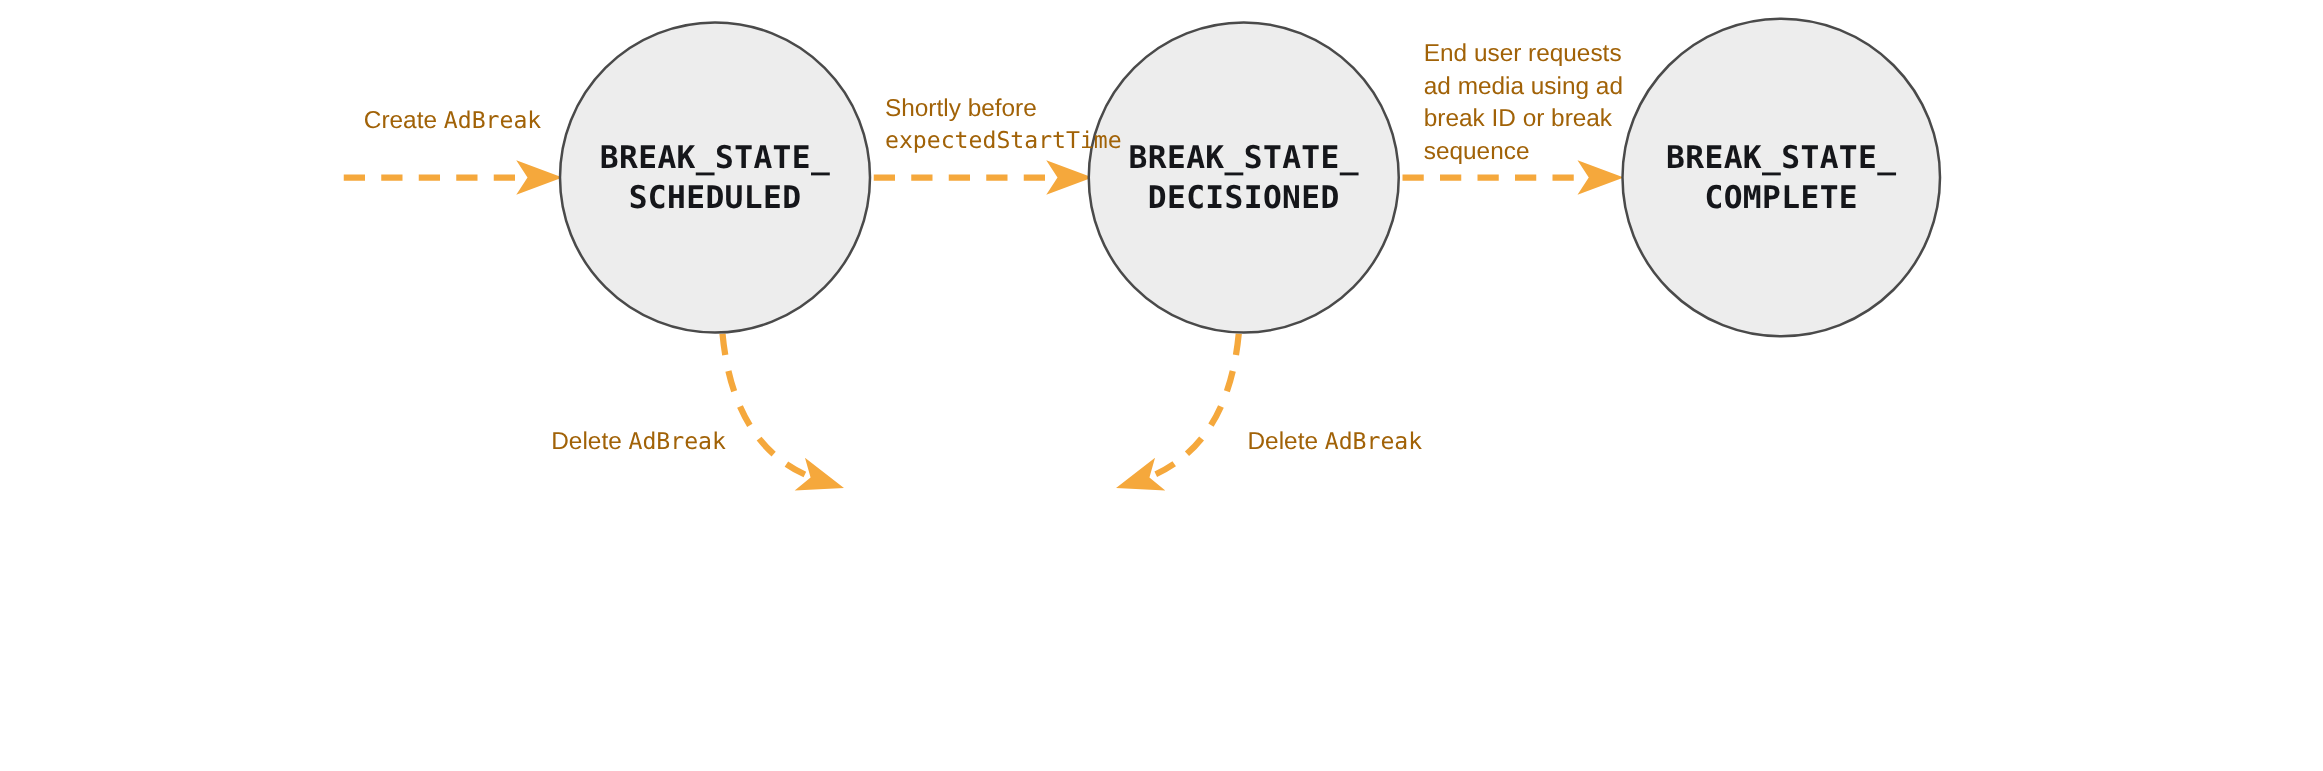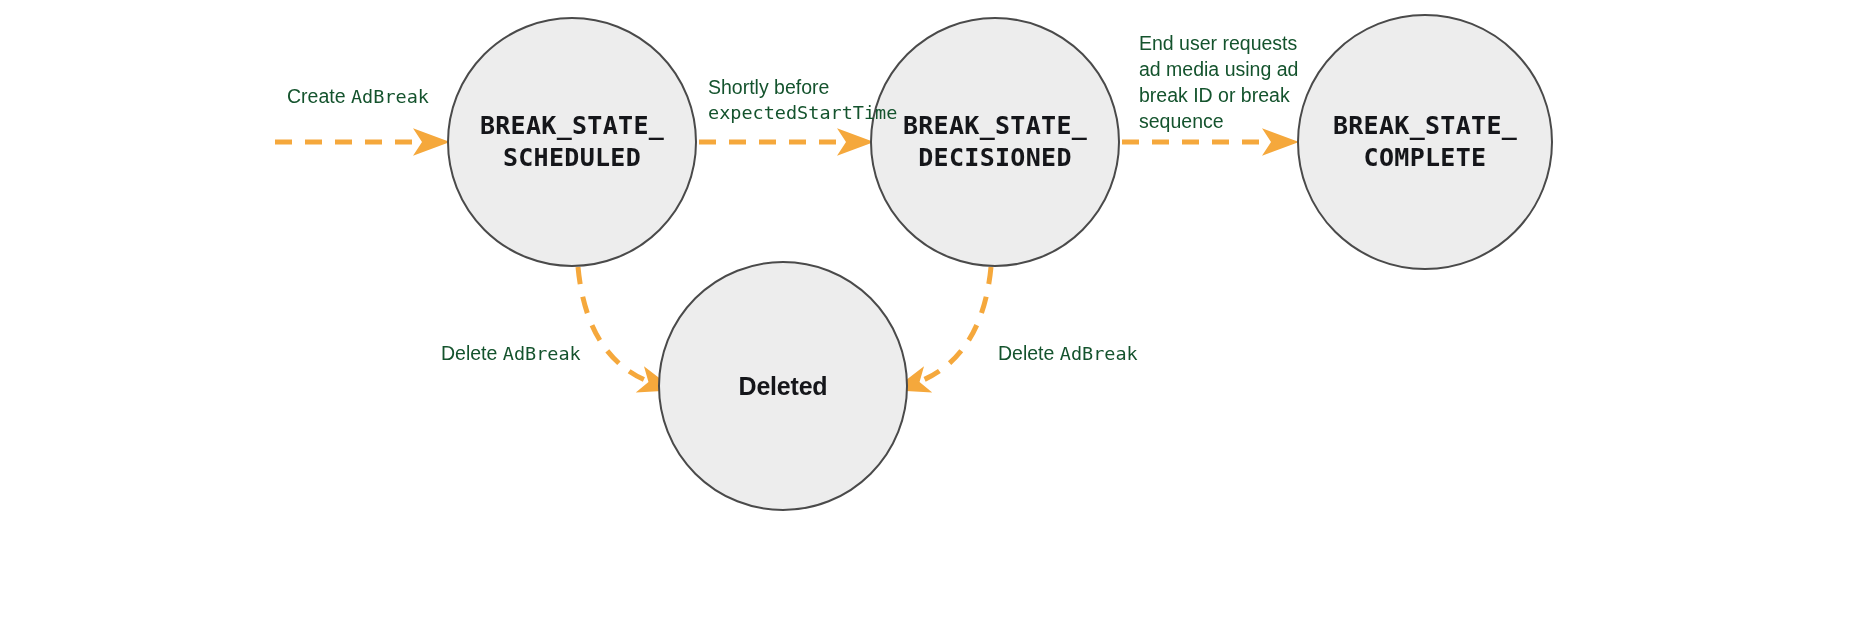--- a/index.html
+++ b/index.html
@@ -48,37 +48,37 @@
     font-size: 25px;
     letter-spacing: -0.2px;
   }
   .node-label.mono {
     font-family: "DejaVu Sans Mono", monospace;
     font-size: 25px;
     letter-spacing: 0.3px;
   }
   .edge-label {
     position: absolute;
-    color: #14532d;
+    color: #a16207;
     z-index: 4;
     line-height: 1.33;
   }
   .edge-label .lbl-sans {
     font-family: "Liberation Sans", sans-serif;
     font-size: 19.5px;
   }
   .edge-label .lbl-mono {
     font-family: "DejaVu Sans Mono", monospace;
     font-size: 18.5px;
   }
   .edge-label .lbl-line {
     display: block;
     white-space: nowrap;
   }
-  .lbl-center { text-align: center; }
+  .lbl-center { text-align: right; }
   .lbl-left { text-align: left; }
 </style>
 </head>
 <body>
 
 <div id="diagram-canvas">
 
   <svg id="edge-layer" viewBox="0 0 1858 617" width="1858" height="617" xmlns="http://www.w3.org/2000/svg">
     <defs>
       <marker id="arrowhead" markerWidth="9" markerHeight="9" refX="4.0" refY="3.0" orient="auto" markerUnits="strokeWidth">
@@ -106,23 +106,20 @@
   <div class="state-node" style="left:870px; top:17px; width:250px; height:250px;">
     <span class="node-label mono">BREAK_STATE_
 DECISIONED</span>
   </div>
 
   <div class="state-node" style="left:1297px; top:14px; width:256px; height:256px;">
     <span class="node-label mono">BREAK_STATE_
 COMPLETE</span>
   </div>
 
-  <div class="state-node" style="left:658px; top:261px; width:250px; height:250px;">
-    <span class="node-label sans">Deleted</span>
-  </div>
 
   <div class="edge-label lbl-center" style="left:283px; top:84px; width:150px;">
     <span class="lbl-line"><span class="lbl-sans">Create </span><span class="lbl-mono">AdBreak</span></span>
   </div>
 
   <div class="edge-label lbl-left" style="left:708px; top:75px; width:180px;">
     <span class="lbl-line lbl-sans">Shortly before</span>
     <span class="lbl-line lbl-mono">expectedStartTime</span>
   </div>
 

